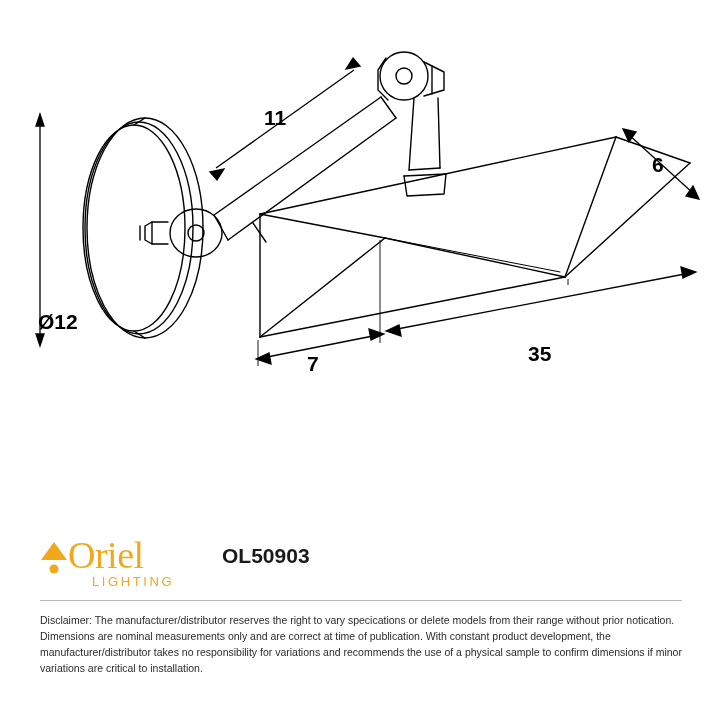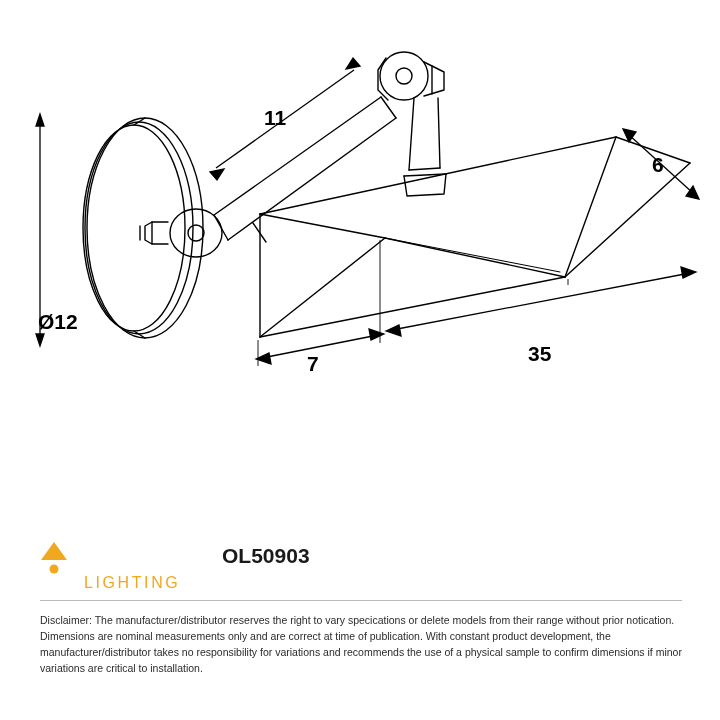--- a/index.html
+++ b/index.html
@@ -61,24 +61,24 @@
     left: 28px;
     top: -2px;
     font-family: "Liberation Serif", serif;
     font-size: 38px;
     line-height: 38px;
     letter-spacing: -0.5px;
     color: #f0a81e;
   }
   #brand-sub {
     position: absolute;
-    left: 44px;
+    left: 52px;
     top: 36px;
     font-family: "Liberation Sans", sans-serif;
-    font-size: 16px;
+    font-size: 13px;
     letter-spacing: 2.6px;
     color: #f0a81e;
   }
   #model-code {
     position: absolute;
     left: 182px;
     top: 6px;
     font-family: "Liberation Sans", sans-serif;
     font-weight: bold;
     font-size: 21px;
@@ -218,20 +218,21 @@
   <div class="dim-label" id="dim-35">35</div>
   <div class="dim-label" id="dim-7">7</div>
   <div class="dim-label" id="dim-12">Ø12</div>
 
   <div id="brand">
     <div id="brand-logo">
       <svg width="150" height="44" viewBox="0 0 150 44" xmlns="http://www.w3.org/2000/svg">
         <polygon points="14,4 27,22 1,22" fill="#f0a81e"></polygon>
         <circle cx="14" cy="31" r="4.5" fill="#f0a81e"></circle>
       </svg>
+      <div id="brand-name">Oriel</div>
       <div id="brand-sub">LIGHTING</div>
     </div>
     <div id="model-code">OL50903</div>
   </div>
 
   <div id="divider"></div>
 
   <div id="disclaimer">Disclaimer: The manufacturer/distributor reserves the right to vary specications or delete models from their range without prior notication. Dimensions are nominal measurements only and are correct at time of publication. With constant product development, the manufacturer/distributor takes no responsibility for variations and recommends the use of a physical sample to confirm dimensions if minor variations are critical to installation.</div>
 </div>
 

